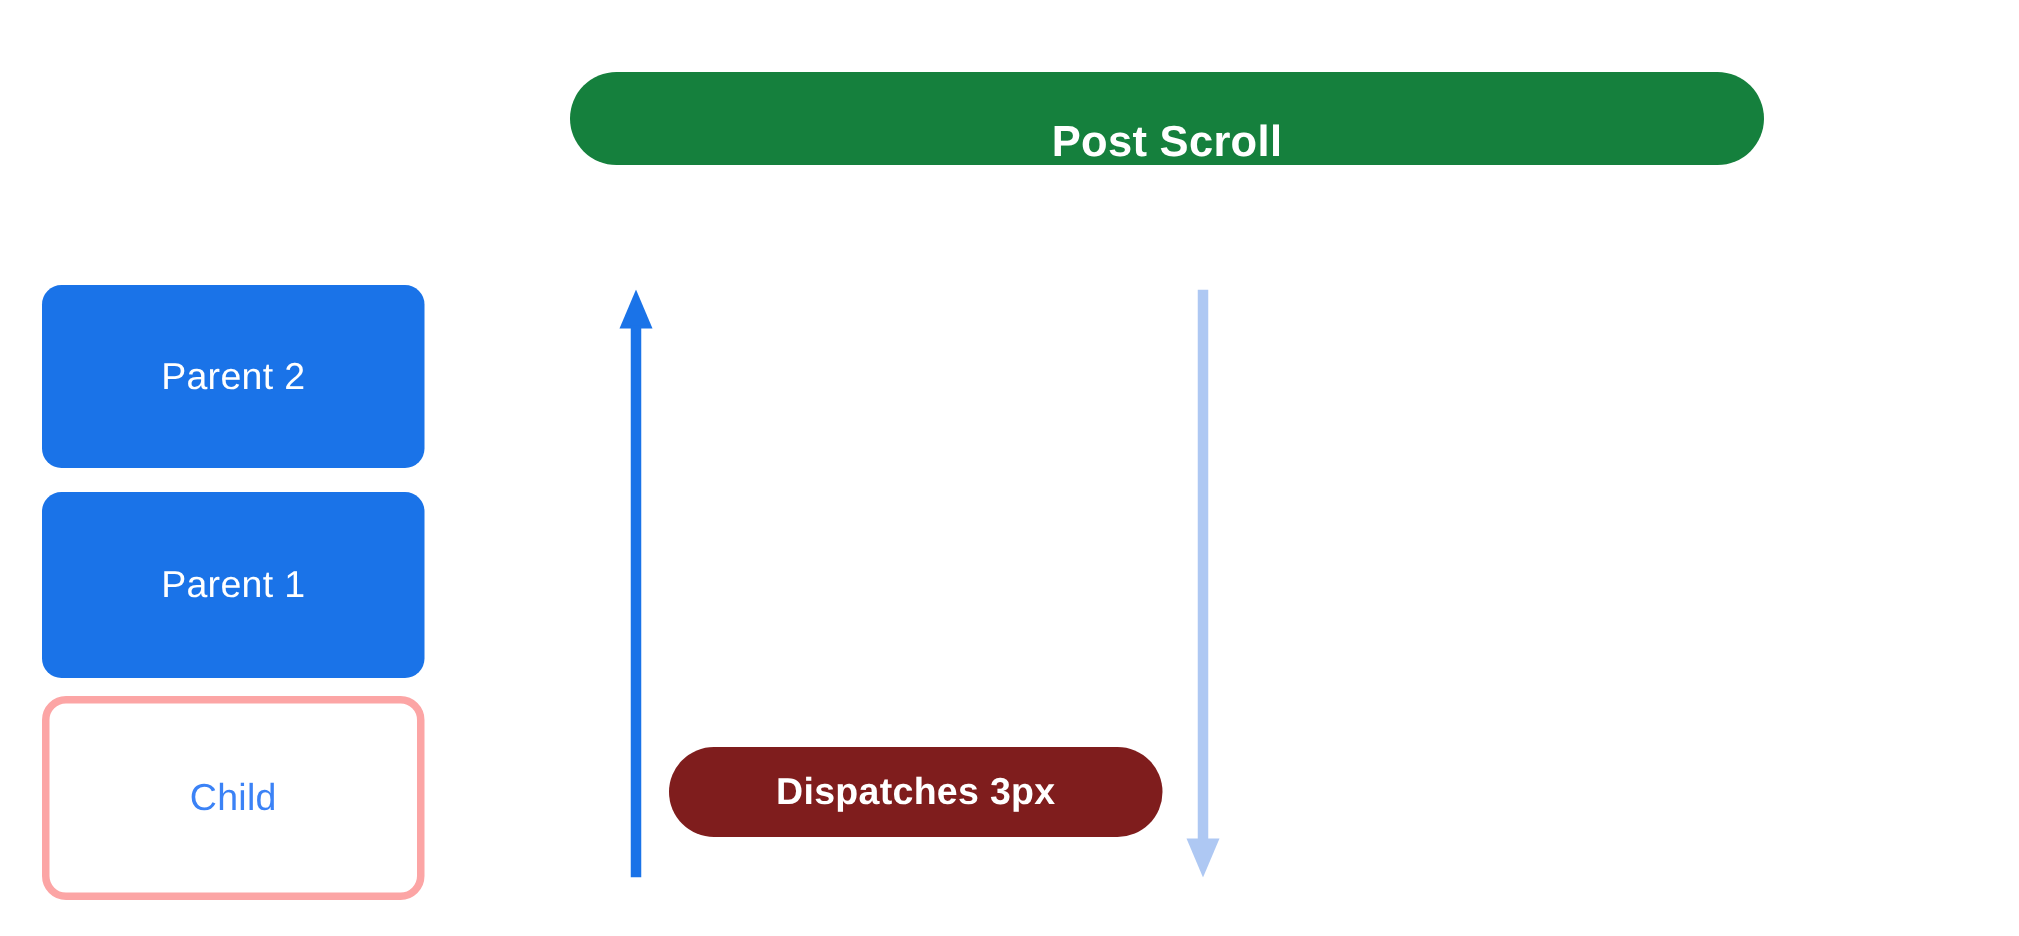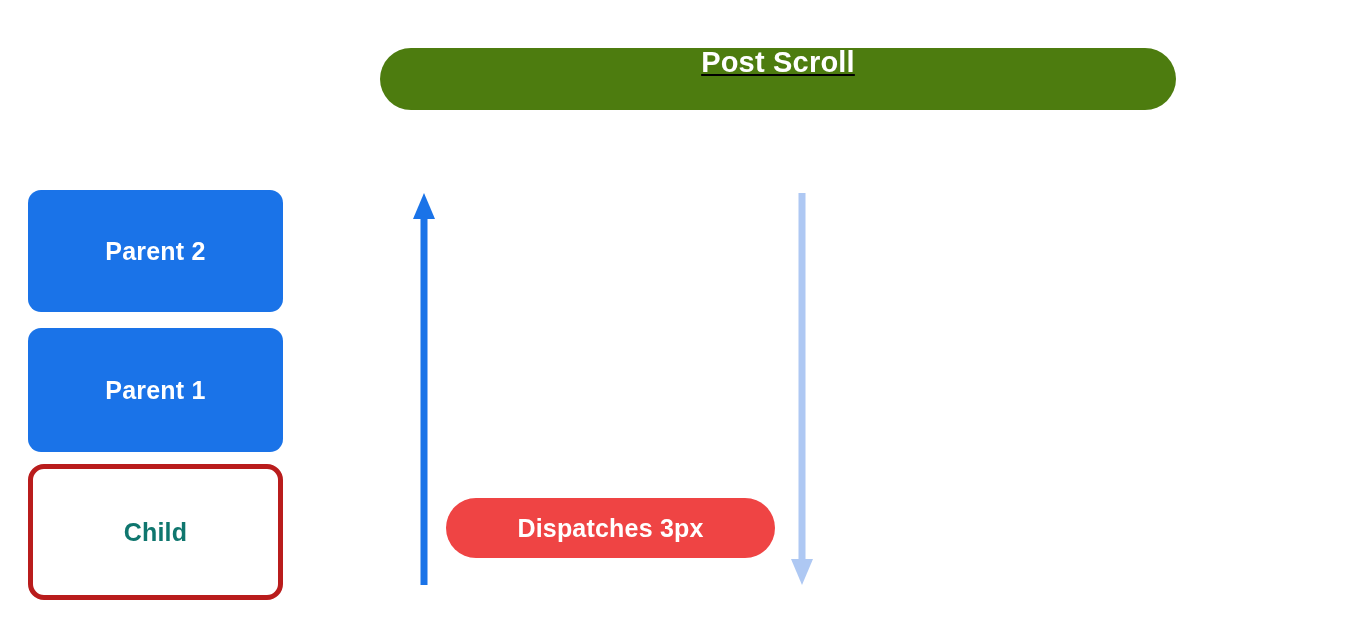--- a/index.html
+++ b/index.html
@@ -20,26 +20,25 @@
     overflow: hidden;
   }
 
   
   .header-banner {
     position: absolute;
     left: 380px;
     top: 48px;
     width: 796px;
     height: 62px;
-    background: #4d7c0f;
+    background: #15803d;
     border-radius: 31px;
     display: flex;
-    align-items: flex-start;
+    align-items: flex-end;
     justify-content: center;
-    text-decoration: underline;
   }
   .header-banner-label {
     color: #ffffff;
     font-size: 29px;
     font-weight: bold;
     letter-spacing: 0.2px;
     line-height: 1;
   }
 
   
@@ -50,32 +49,32 @@
     width: 255px;
   }
   .stack-box {
     width: 255px;
     box-sizing: border-box;
     display: flex;
     align-items: center;
     justify-content: center;
     border-radius: 13px;
     font-size: 25px;
-    font-weight: bold;
+    font-weight: normal;
     letter-spacing: 0.2px;
   }
   .stack-box.filled {
     background: #1a73e8;
     color: #ffffff;
     border: none;
   }
   .stack-box.outlined {
     background: #ffffff;
-    color: #0f766e;
-    border: 5px solid #b91c1c;
+    color: #3b82f6;
+    border: 5px solid #fca5a5;
     border-radius: 16px;
   }
   .box-parent2 { height: 122px; margin-bottom: 16px; }
   .box-parent1 { height: 124px; margin-bottom: 12px; align-items: center; }
   .box-child   { height: 136px; }
 
   
   .arrow {
     position: absolute;
   }
@@ -113,21 +112,21 @@
     color: #111111;
     font-size: 25px;
     font-weight: bold;
     letter-spacing: 0.2px;
   }
   .pill-dispatch {
     left: 446px;
     top: 498px;
     width: 329px;
     height: 60px;
-    background: #ef4444;
+    background: #7f1d1d;
     border-radius: 30px;
   }
   .pill-dispatch-label {
     color: #ffffff;
     font-size: 25px;
     font-weight: bold;
     letter-spacing: 0.2px;
   }
 </style>
 </head>

